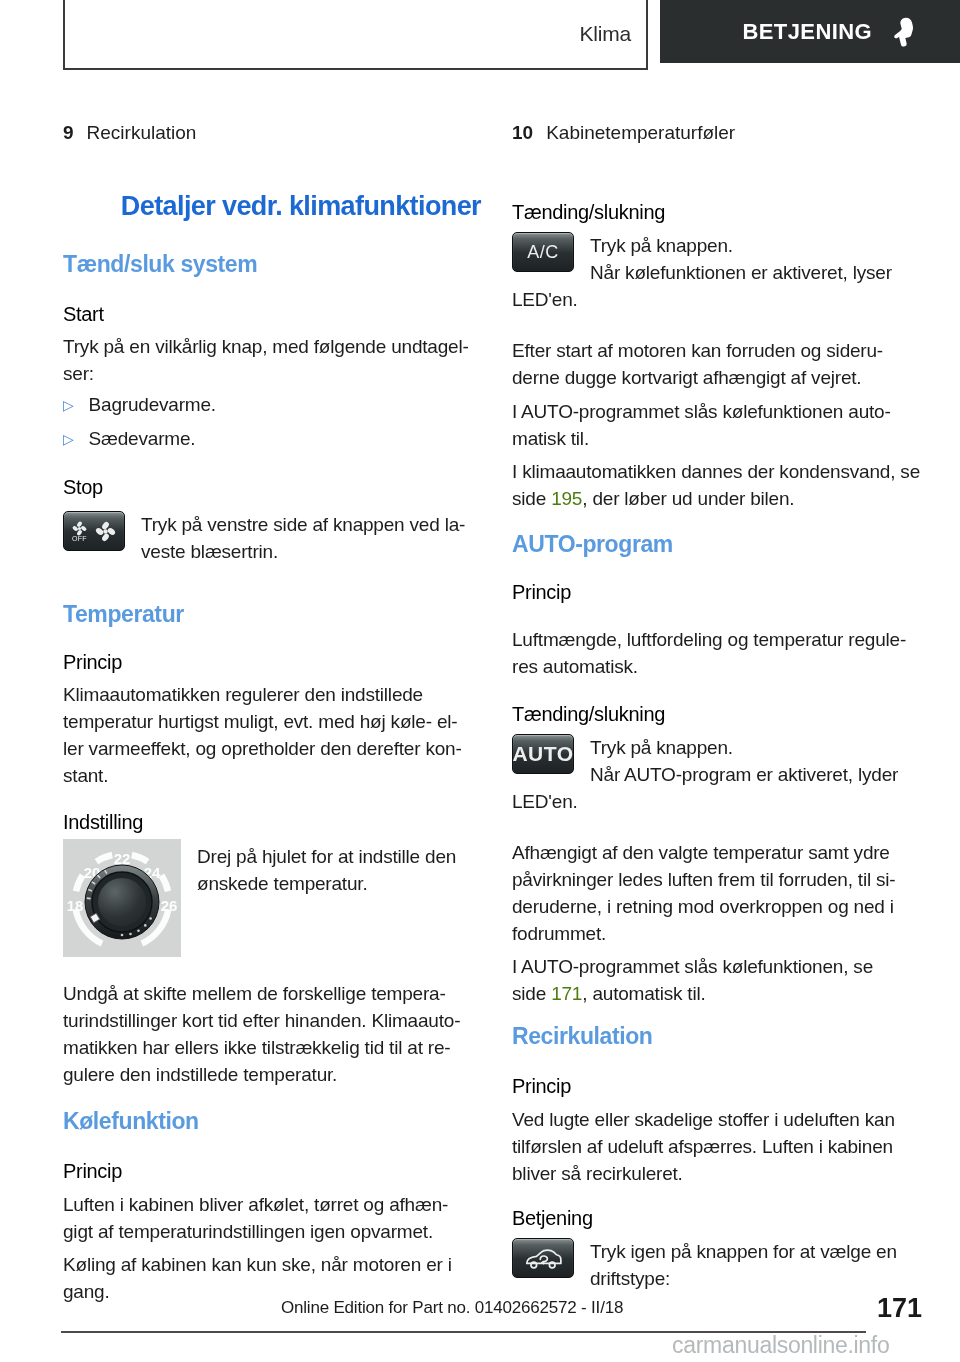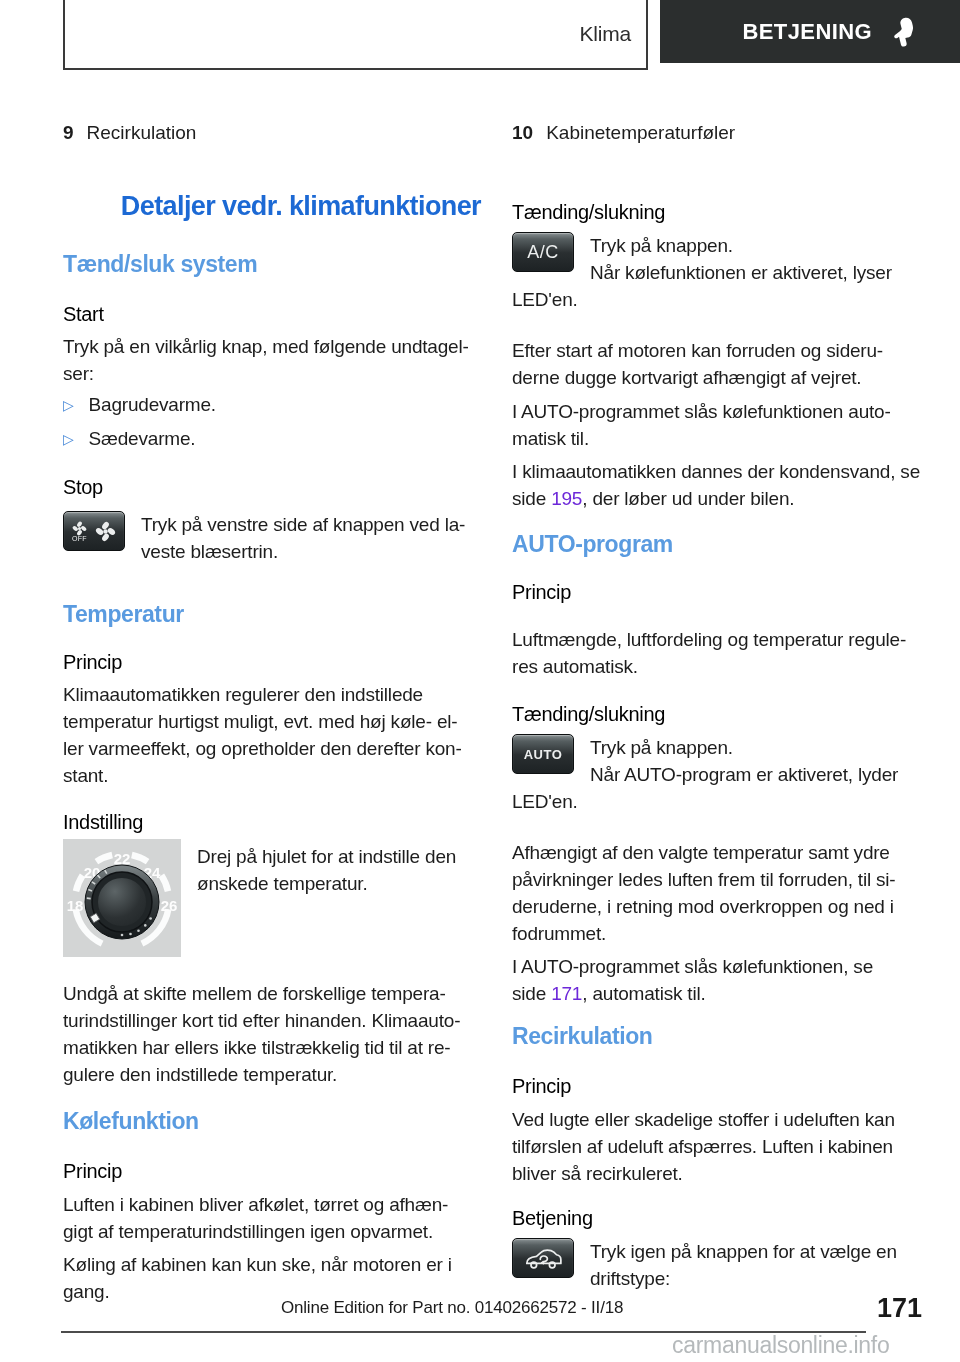--- a/index.html
+++ b/index.html
@@ -23,35 +23,35 @@
 
   .legend{font-size:19px;line-height:27px;white-space:nowrap;}
   .legend b{font-weight:bold;margin-right:13px;}
 
   h1,h2,h3{margin:0;padding:0;}
   .h1{font-size:27px;line-height:34px;font-weight:bold;color:#1c69d4;letter-spacing:-.6px;white-space:nowrap;text-align:right;}
   .h2{font-size:23px;line-height:30px;font-weight:bold;color:#5a9be0;letter-spacing:-.4px;white-space:nowrap;}
   .h3{font-size:20px;line-height:27px;font-weight:normal;color:#000000;letter-spacing:-.3px;white-space:nowrap;}
 
   .lines{font-size:19px;line-height:27px;letter-spacing:-.2px;white-space:nowrap;color:#1d1d1d;}
-  .pagelink{color:#6d28d9;}
+  .pagelink{color:#4d7c0f;}
 
   .bullet-row{display:flex;align-items:baseline;gap:15px;font-size:19px;line-height:27px;letter-spacing:-.2px;}
   .tri{color:#4a8ad8;font-size:14px;position:relative;top:-1px;}
 
   .media{display:flex;gap:16px;align-items:flex-start;}
   .media .lines{flex:1;}
 
   
   .pbtn{width:62px;height:40px;border-radius:5px;flex:none;box-sizing:border-box;
         background:linear-gradient(180deg,#878f91 0%,#565e60 16%,#2a2f31 52%,#1d2224 100%);
         border:1px solid #0e1112;box-shadow:inset 0 1px 1px rgba(255,255,255,.35);
         display:flex;align-items:center;justify-content:center;color:#eceeee;}
   .pbtn-ac{font-size:18px;letter-spacing:.5px;}
-  .pbtn-auto{font-size:13px;font-weight:bold;letter-spacing:.5px;}
+  .pbtn-auto{font-size:21px;font-weight:bold;letter-spacing:.5px;}
   .fanoff-wrap{display:flex;align-items:center;justify-content:space-evenly;width:100%;}
   .fan-small-stack{display:flex;flex-direction:column;align-items:center;line-height:1;}
   .off-label{font-size:7px;color:#eceeee;margin-top:-1px;letter-spacing:.3px;}
 
   .dial-img{width:118px;height:118px;flex:none;}
 
   
   .pagenum{position:absolute;right:38px;top:1293px;font-size:27px;font-weight:bold;color:#1a1a1a;}
   .foot-rule{position:absolute;left:61px;top:1331px;width:805px;height:2px;background:#4c4c4c;}
   .foot-edition{position:absolute;left:281px;top:1298px;font-size:17px;color:#1c1c1c;white-space:nowrap;letter-spacing:-.2px;}

